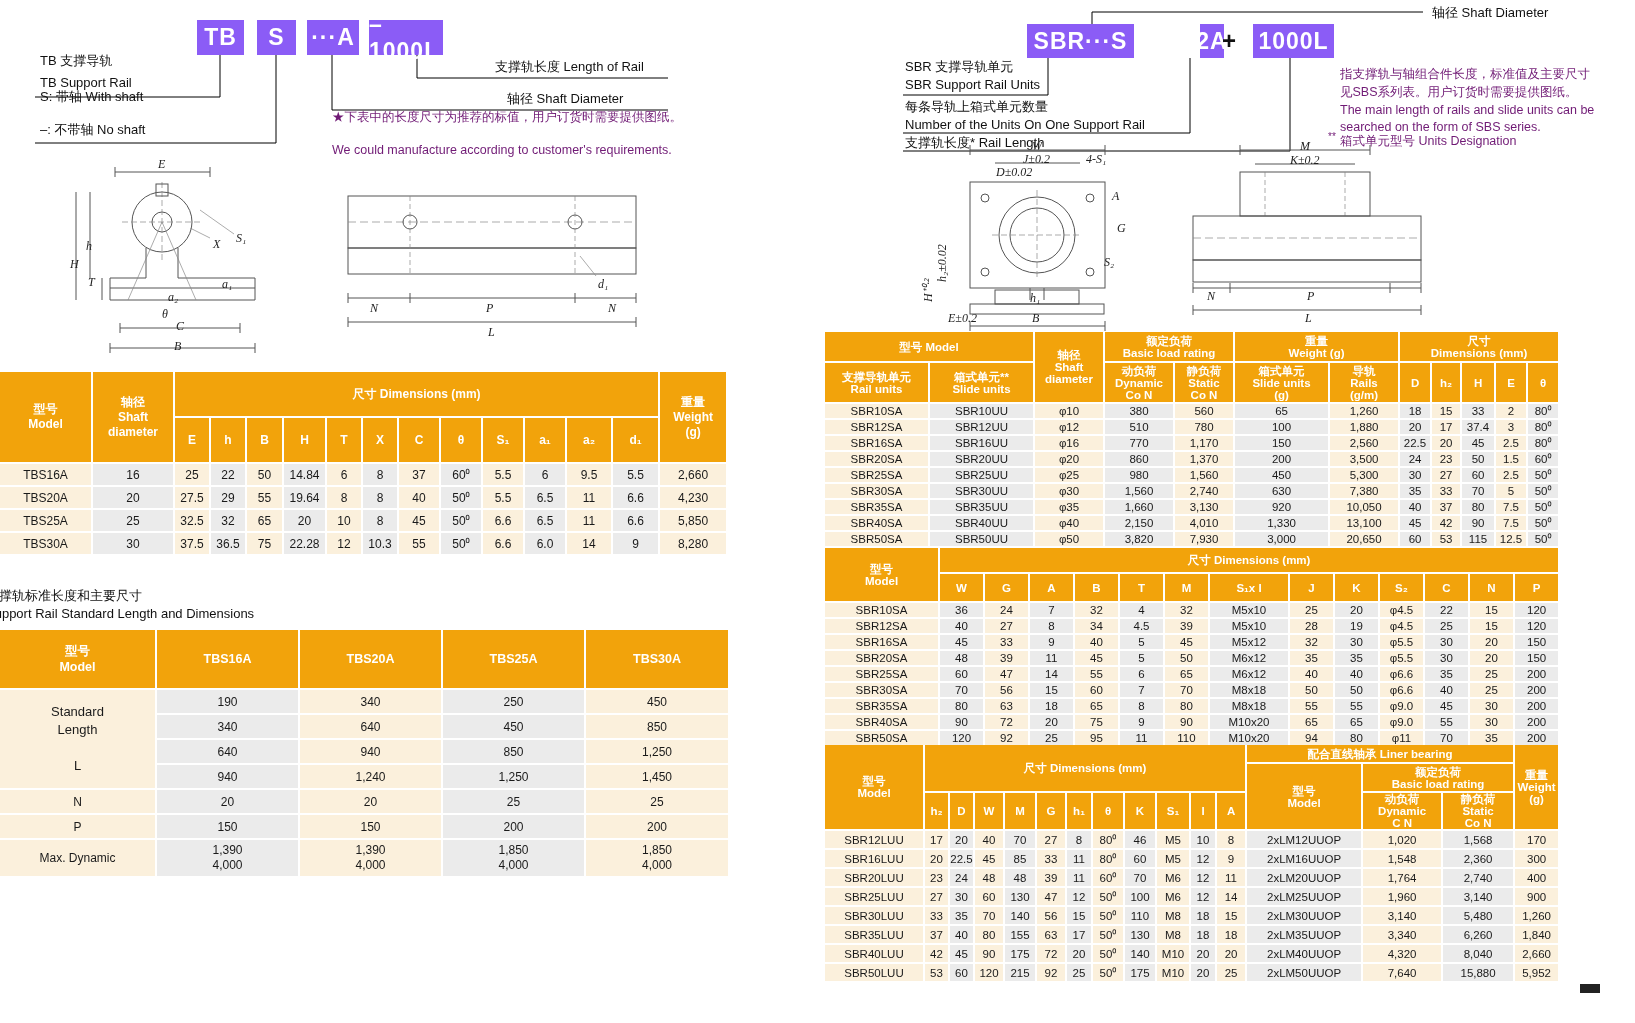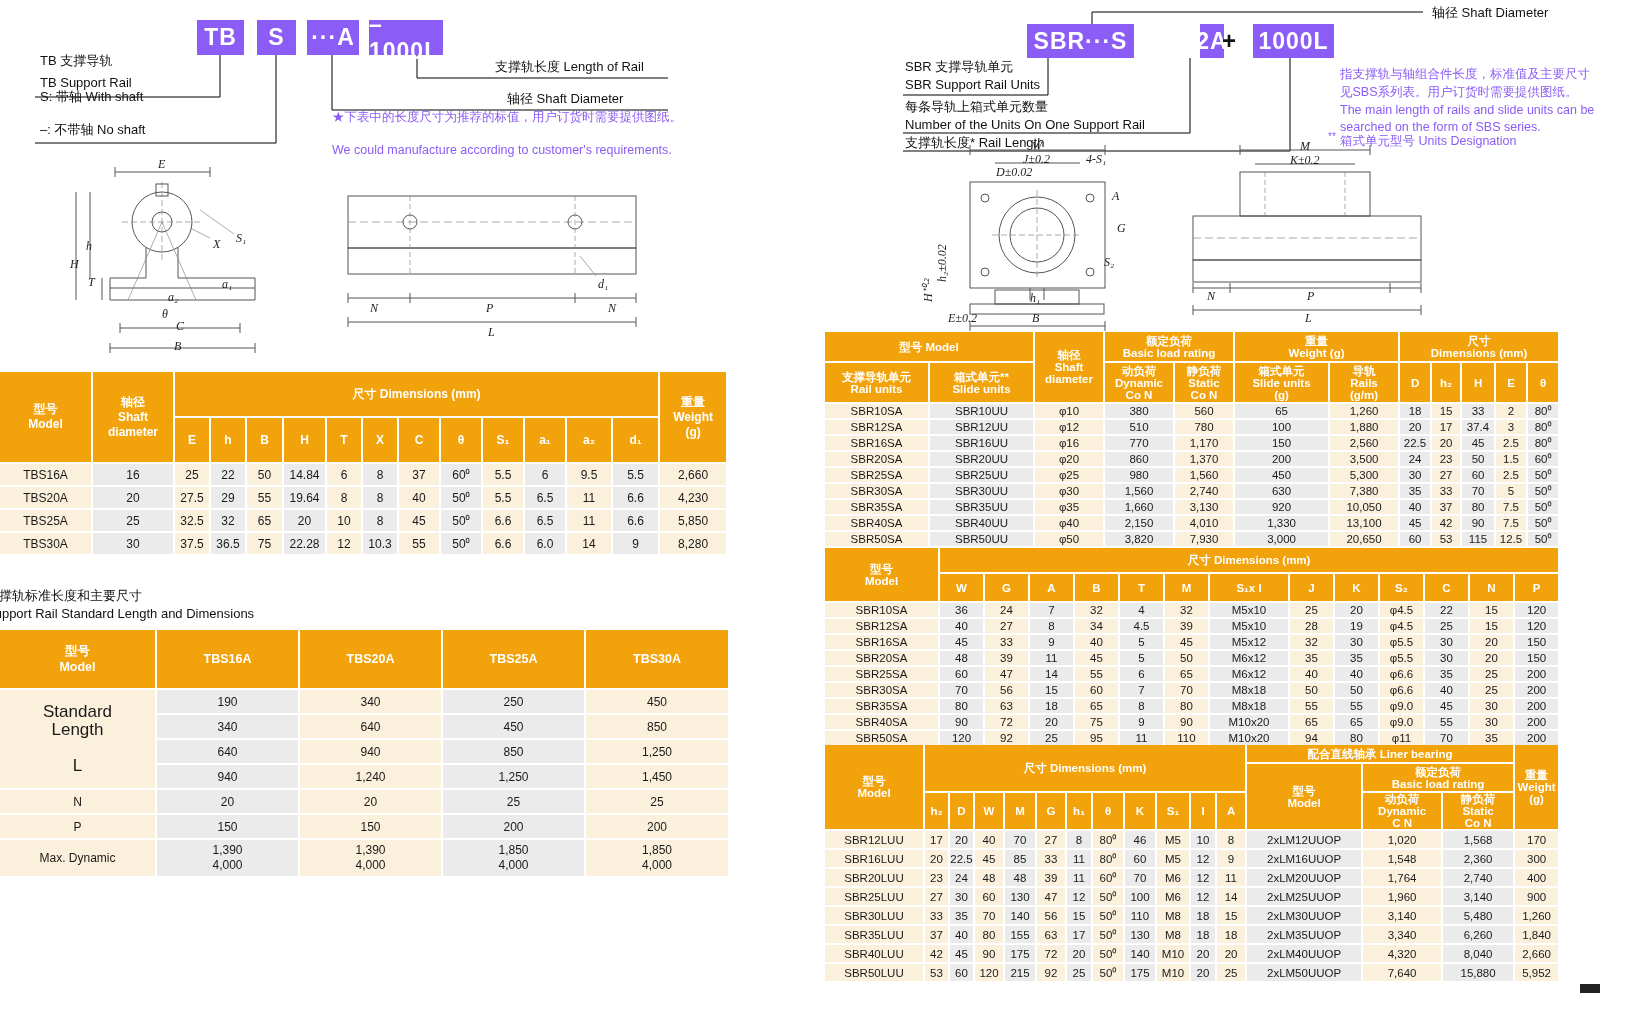--- a/index.html
+++ b/index.html
@@ -5,42 +5,42 @@
   html,body{margin:0;padding:0}
   body{width:1635px;height:1023px;position:relative;background:#fff;
        font-family:"Liberation Sans",sans-serif;color:#1a1a1a;overflow:hidden}
   .abs{position:absolute}
   
   .black-box{position:absolute;background:#8b5cf6;color:#fff;font-weight:bold;
              font-size:23px;display:flex;align-items:center;justify-content:center;
              letter-spacing:1px}
   .plus-sign{position:absolute;font-size:24px;font-weight:bold;color:#111}
   .desig-label{position:absolute;font-size:13px;color:#111;line-height:18px;white-space:nowrap}
-  .note{position:absolute;font-size:12.5px;color:#8b5cf6;line-height:17px;white-space:nowrap}
+  .note{position:absolute;font-size:12.5px;color:#701a75;line-height:17px;white-space:nowrap}
   
   .drawing{position:absolute}
   .drawing svg{position:absolute;left:0;top:0}
   .dim-label{position:absolute;font-family:"Liberation Serif",serif;font-style:italic;
              font-size:12px;color:#222;white-space:nowrap;line-height:12px}
   
   table{border-collapse:separate;border-spacing:0;table-layout:fixed;position:absolute}
   th{background:#F2A30B;color:#fff;font-weight:bold;text-align:center;vertical-align:middle;
      white-space:pre-line;border-right:2px solid #fff;border-bottom:2px solid #fff;padding:0}
   td{text-align:center;vertical-align:middle;white-space:pre-line;
      border-right:2px solid #fff;border-bottom:2px solid #fff;padding:0;font-size:12px}
   .mcol,.ccol{background:#FBF0DC}
   .gcol{background:#EBEBEB}
   #t1 th{font-size:12px;line-height:15px}
   #t1 tbody td{height:21px}
   #t1 thead tr:nth-child(1) th{height:44px}
   #t1 thead tr:nth-child(2) th{height:44px}
   #t2 th{font-size:12.5px;line-height:16px}
   #t2 thead tr th{height:58px}
   #t2 tbody tr td{height:23px}
-  #t2 .lenlbl{font-size:17px;line-height:18px}
+  #t2 .lenlbl{font-size:13px;line-height:18px}
   #t2 tbody tr:nth-child(7) td{height:36px;line-height:15px}
   #t3 th,#t4 th,#t5 th{font-size:11.5px;line-height:12px}
   #t3 thead tr:nth-child(1) th{height:29px}
   #t3 thead tr:nth-child(2) th{height:39px}
   #t3 tbody td,#t4 tbody td{height:14px;line-height:13px;font-size:11.5px}
   #t4 thead tr:nth-child(1) th{height:24px}
   #t4 thead tr:nth-child(2) th{height:27px}
   #t5 thead tr:nth-child(1) th{height:17px}
   #t5 thead tr:nth-child(2) th{height:27px}
   #t5 thead tr:nth-child(3) th{height:31px}

